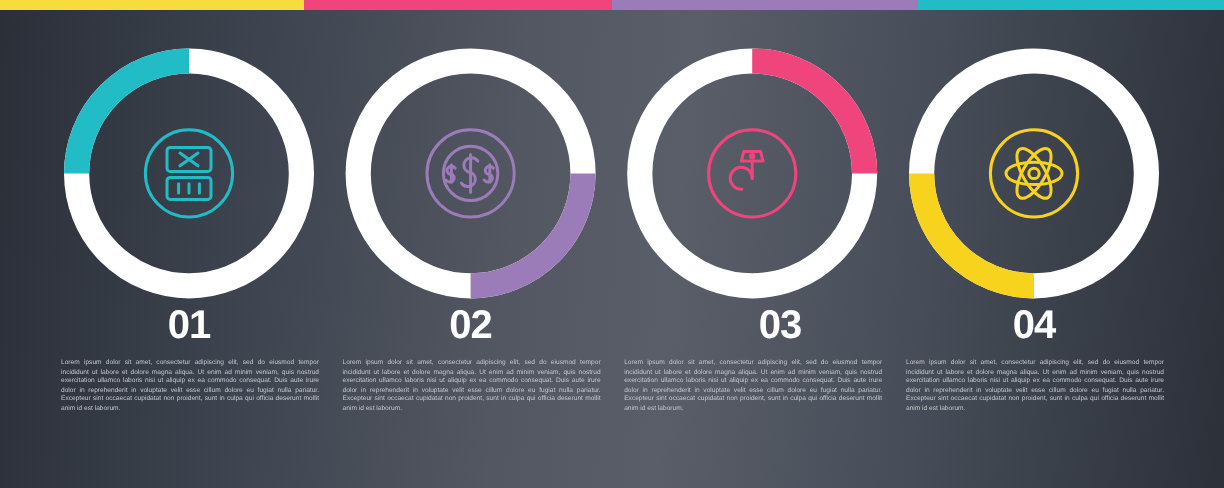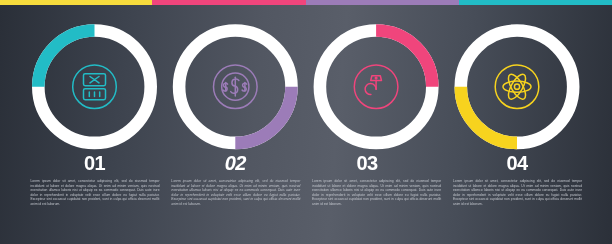--- a/index.html
+++ b/index.html
@@ -37,21 +37,21 @@
        <circle cx="0" cy="0" r="21.8"></circle>
        <rect x="-11" y="-13" width="22" height="12" rx="1.6"></rect>
    <rect x="-11" y="2" width="22" height="11" rx="1.6"></rect>
    <path d="M-4.5 -10.2 L4.5 -3.8 M4.5 -10.2 L-4.5 -3.8"></path>
    <path d="M-5.2 5.2 L-5.2 9.8 M0 5.2 L0 9.8 M5.2 5.2 L5.2 9.8"></path>
     </g>
   </svg>
         <div class="num" style="left:54.5px;top:152px;width:80px">01</div>
         <div class="txt" style="left:30.5px;top:179px;width:129px">Lorem ipsum dolor sit amet, consectetur adipiscing elit, sed do eiusmod tempor incididunt ut labore et dolore magna aliqua. Ut enim ad minim veniam, quis nostrud exercitation ullamco laboris nisi ut aliquip ex ea commodo consequat. Duis aute irure dolor in reprehenderit in voluptate velit esse cillum dolore eu fugiat nulla pariatur. Excepteur sint occaecat cupidatat non proident, sunt in culpa qui officia deserunt mollit anim id est laborum.</div>
       </div>
-      <div class="col" style="left: 0px; width: 500px; font-style: italic;">
+      <div class="col" style="left: 0px; width: 500px;">
         <svg class="ringwrap" width="612" height="244" style="left:0;top:0">
     <circle cx="235.3" cy="86.7" r="56.2" fill="none" stroke="#ffffff" stroke-width="12.6"></circle>
     <path d="M 291.5 86.7 A 56.2 56.2 0 0 1 235.3 142.9" fill="none" stroke="#9c7cb8" stroke-width="12.6"></path>
     <g transform="translate(235.3,86.7)" fill="none" stroke="#9c7cb8" stroke-width="1.5" stroke-linecap="round" stroke-linejoin="round" color="#9c7cb8">
        <circle cx="0" cy="0" r="21.8"></circle>
        <circle cx="0" cy="0" r="13.6"></circle>
    <path d="M0 -9.4 L0 9.4"></path>
    <path d="M3.6 -6.2 a3.8 3.8 0 0 0 -3.8 -1.5 a3.6 3.6 0 0 0 -0.3 7.1 a3.6 3.6 0 0 1 -0.3 7.1 a3.8 3.8 0 0 1 -3.8 -1.6"></path>
    <path d="M-9.6 -4.3 L-9.6 4.4"></path>
    <path d="M-7.7 -2.6 a2.1 2.1 0 0 0 -2.1 -0.8 a1.9 1.9 0 0 0 -0.2 3.8 a1.9 1.9 0 0 1 -0.2 3.8 a2.1 2.1 0 0 1 -2.1 -0.9"></path>
@@ -67,21 +67,21 @@
     <circle cx="376.1" cy="86.7" r="56.2" fill="none" stroke="#ffffff" stroke-width="12.6"></circle>
     <path d="M 376.1 30.5 A 56.2 56.2 0 0 1 432.3 86.69999999999999" fill="none" stroke="#f0457c" stroke-width="12.6"></path>
     <g transform="translate(376.1,86.7)" fill="none" stroke="#f0457c" stroke-width="1.5" stroke-linecap="round" stroke-linejoin="round" color="#f0457c">
        <circle cx="0" cy="0" r="21.8"></circle>
        <path d="M-4.2 -11 L4.2 -11 L5.4 -6.2 L-5.4 -6.2 Z"></path>
    <circle cx="0" cy="-8.6" r="0.8" fill="currentColor"></circle>
    <path d="M0 -6.2 L0 2.5"></path>
    <path d="M0 2.5 a5.5 5.5 0 1 0 -5.2 5.4"></path>
     </g>
   </svg>
-        <div class="num" style="left:327px;top:152px;width:80px">03</div>
+        <div class="num" style="left:350px;top:152px;width:80px">03</div>
         <div class="txt" style="left:312.1px;top:179px;width:129px">Lorem ipsum dolor sit amet, consectetur adipiscing elit, sed do eiusmod tempor incididunt ut labore et dolore magna aliqua. Ut enim ad minim veniam, quis nostrud exercitation ullamco laboris nisi ut aliquip ex ea commodo consequat. Duis aute irure dolor in reprehenderit in voluptate velit esse cillum dolore eu fugiat nulla pariatur. Excepteur sint occaecat cupidatat non proident, sunt in culpa qui officia deserunt mollit anim id est laborum.</div>
       </div>
       <div class="col" style="left: 0px; width: 612px;">
         <svg class="ringwrap" width="612" height="244" style="left:0;top:0">
     <circle cx="517" cy="86.7" r="56.2" fill="none" stroke="#ffffff" stroke-width="12.6"></circle>
     <path d="M 517 142.9 A 56.2 56.2 0 0 1 460.8 86.7" fill="none" stroke="#f7d31e" stroke-width="12.6"></path>
     <g transform="translate(517,86.7)" fill="none" stroke="#f7d31e" stroke-width="1.5" stroke-linecap="round" stroke-linejoin="round" color="#f7d31e">
        <circle cx="0" cy="0" r="21.8"></circle>
        <circle cx="0" cy="0" r="2.6"></circle>
    <ellipse cx="0" cy="0" rx="14" ry="5.6"></ellipse>

